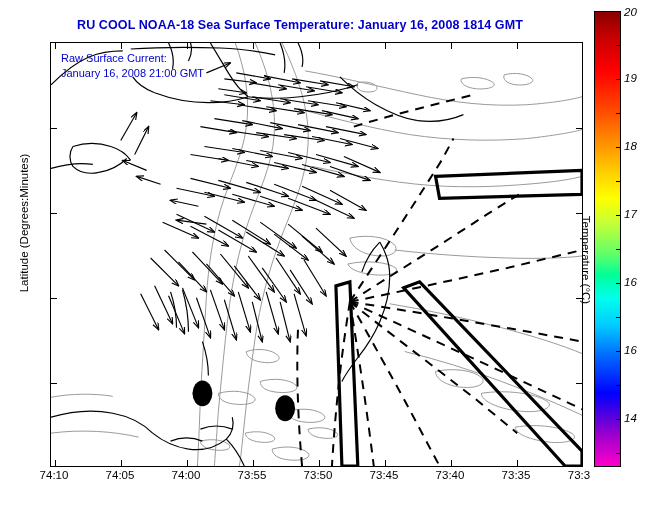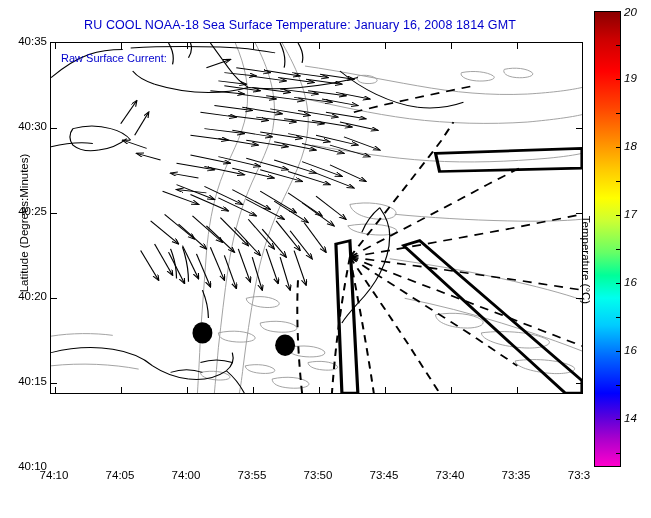--- a/index.html
+++ b/index.html
@@ -2,25 +2,25 @@
 <html><head>
 <meta charset="utf-8">
 <style>
   html,body{margin:0;padding:0;background:#ffffff;}
   body{width:651px;height:518px;overflow:hidden;
        font-family:"Liberation Sans",sans-serif;}
   #root{position:relative;width:651px;height:518px;background:#fff;}
 
   
   .title{position:absolute;left:0;top:18px;width:600px;text-align:center;
-         color:#0000cc;font-size:12.5px;font-weight:normal;letter-spacing:.1px;
+         color:#0000cc;font-size:12.5px;font-weight:bold;letter-spacing:.1px;
          white-space:nowrap;}
 
   
-  .plot{position:absolute;left:50px;top:42px;width:533px;height:352px;
+  .plot{position:absolute;left:50px;top:42px;width:533px;height:425px;
         border:1.5px solid #000;box-sizing:border-box;background:#fff;
         overflow:hidden;}
 
   .annot{position:absolute;left:10px;top:8px;color:#0000cc;font-size:11px;
          line-height:15px;white-space:nowrap;z-index:6;}
 
   
   .ylab{position:absolute;right:0;width:46px;text-align:right;
         font-size:11.5px;color:#000;transform:translateY(-7px);}
   .ylabels{position:absolute;left:0;top:42px;width:47px;height:425px;}
@@ -77,45 +77,38 @@
 </style>
 </head>
 <body>
 
 <div id="root">
 
   <div class="title">RU COOL  NOAA-18  Sea Surface Temperature:  January 16, 2008 1814 GMT</div>
 
   <div class="axtitle-y">Latitude (Degrees:Minutes)</div>
 
-  <div class="ylabels">
-    <div class="ylab" style="top:0px">40:35</div>
-    <div class="ylab" style="top:85px">40:30</div>
-    <div class="ylab" style="top:170px">40:25</div>
-    <div class="ylab" style="top:255px">40:20</div>
-    <div class="ylab" style="top:340px">40:15</div>
-    <div class="ylab" style="top:425px">40:10</div>
-  </div>
 
   <div class="xlabels">
     <div class="xlab" style="left:4px">74:10</div>
     <div class="xlab" style="left:70px">74:05</div>
     <div class="xlab" style="left:136px">74:00</div>
     <div class="xlab" style="left:202px">73:55</div>
     <div class="xlab" style="left:268px">73:50</div>
     <div class="xlab" style="left:334px">73:45</div>
     <div class="xlab" style="left:400px">73:40</div>
     <div class="xlab" style="left:466px">73:35</div>
     <div class="xlab" style="left:529px">73:3</div>
   </div>
 
   <div class="plot">
 
     <div class="annot">
       <div>Raw Surface Current:</div>
+      <div>January 16, 2008 21:00 GMT</div>
     </div>
 
 
     <svg class="svgfull" viewBox="0 0 533 425" preserveAspectRatio="none">
 
       <g stroke="#999999" fill="none" stroke-width="1">
         <path d="M185,0 C195,28 200,55 196,85 C192,115 178,140 170,168
                  C162,196 158,225 156,255 C154,288 152,320 150,355
                  C149,385 148,405 147,425"></path>
         <path d="M205,0 C218,30 226,60 224,92 C222,124 208,150 198,180

